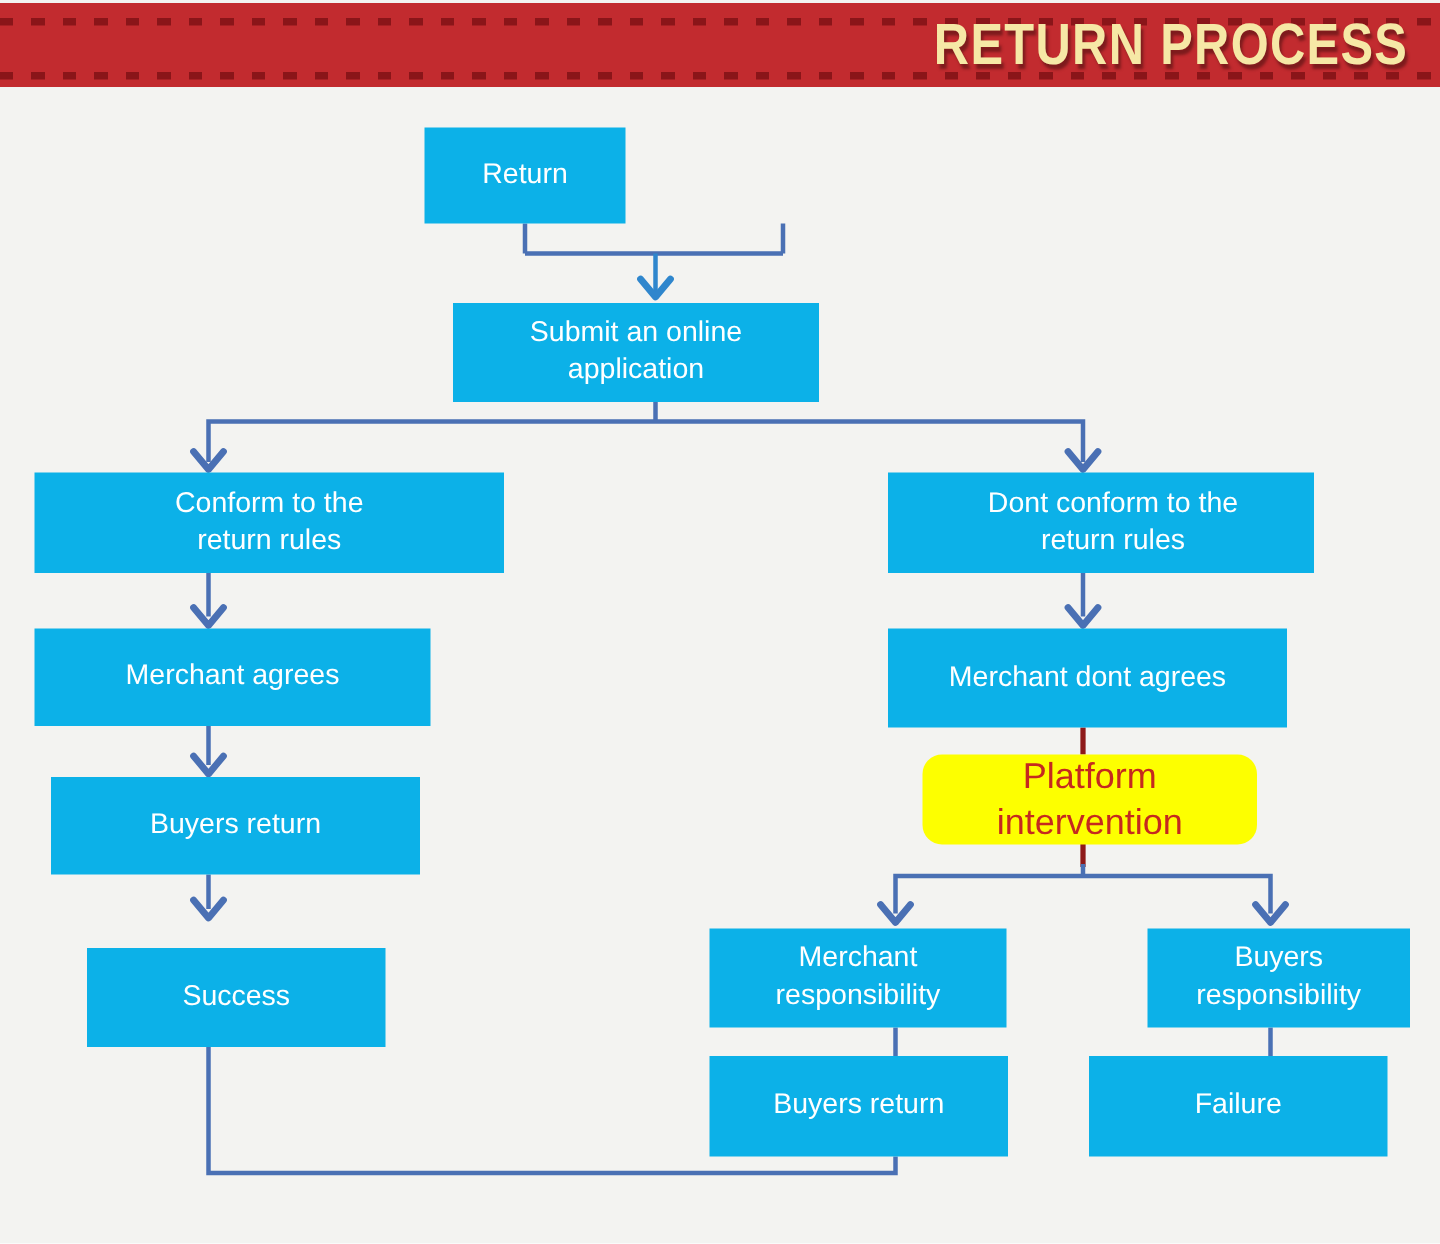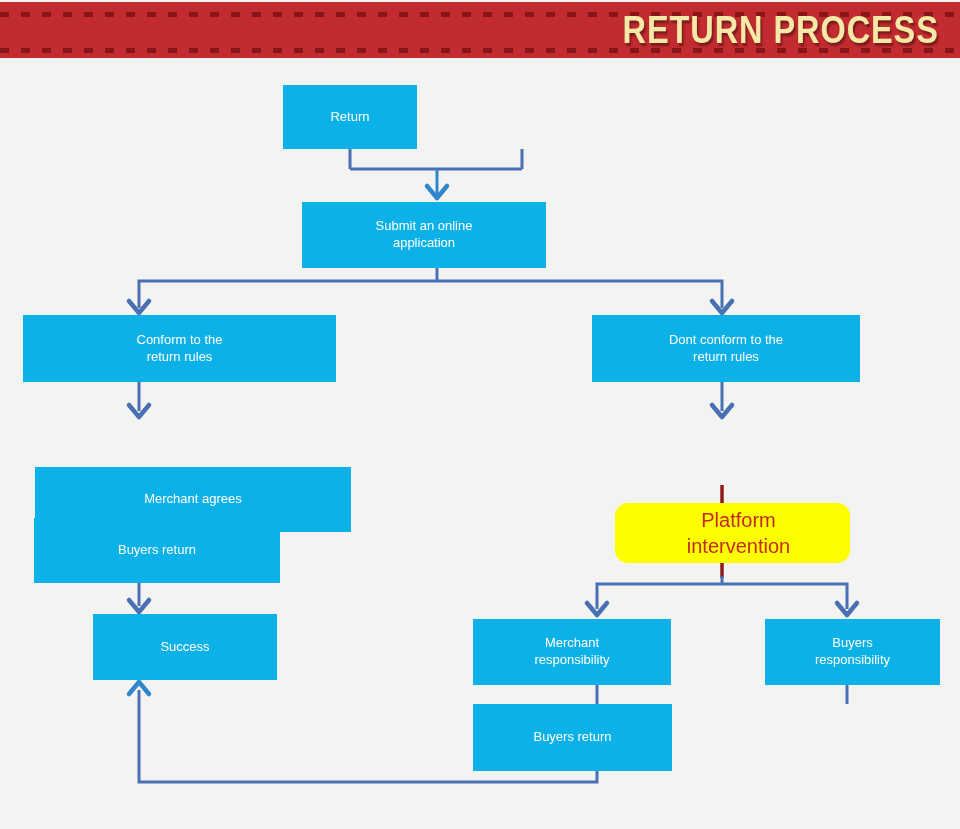--- a/index.html
+++ b/index.html
@@ -45,42 +45,41 @@
 
   
   .node {
     position: absolute;
     background: var(--node-fill, #0cb1e8);
     color: var(--node-text, #ffffff);
     display: flex;
     align-items: center;
     justify-content: center;
     text-align: center;
-    font-size: 13px;
+    font-size: 19px;
     line-height: 1.3;
     white-space: pre-line;
   }
   .node.highlight {
     background: var(--highlight-fill, #fdff00);
     color: var(--highlight-text, #c5291f);
     border-radius: 13px;
-    font-size: 20px;
-    padding-left: 12px;
+    font-size: 24px;
   }
 
   #n-return          { left: 283px; top:  85px; width: 134px; height: 64px; }
   #n-exchanges       { left: 457px; top:  85px; width: 131px; height: 64px; }
   #n-submit          { left: 302px; top: 202px; width: 244px; height: 66px; }
   #n-conform         { left:  23px; top: 315px; width: 313px; height: 67px; }
-  #n-dont-conform    { left: 592px; top: 315px; width: 268px; height: 67px; }
-  #n-merchant-agrees { left:  35px; top: 419px; width: 316px; height: 65px; margin-top: 48px; }
+  #n-dont-conform    { left: 592px; top: 315px; width: 268px; height: 67px; padding-left: 16px; }
+  #n-merchant-agrees { left:  23px; top: 419px; width: 264px; height: 65px; }
   #n-merchant-dont   { left: 592px; top: 419px; width: 266px; height: 66px; }
   #n-platform        { left: 615px; top: 503px; width: 223px; height: 60px; }
   #n-buyers-return   { left:  34px; top: 518px; width: 246px; height: 65px; }
-  #n-success         { left:  58px; top: 614px; width: 184px; height: 66px; margin-left: 35px; }
+  #n-success         { left:  58px; top: 632px; width: 199px; height: 66px; }
   #n-business-resp   { left: 473px; top: 619px; width: 198px; height: 66px; }
   #n-buyers-resp     { left: 765px; top: 619px; width: 175px; height: 66px; }
   #n-buyers-return-2 { left: 473px; top: 704px; width: 199px; height: 67px; }
   #n-failure         { left: 726px; top: 704px; width: 199px; height: 67px; }
 
   
   svg.edges {
     position: absolute;
     left: 0; top: 0;
     width: 960px; height: 829px;
@@ -146,23 +145,25 @@
   </svg>
 
   <div class="node" id="n-return">Return</div>
   <div class="node" id="n-submit">Submit an online
 application</div>
   <div class="node" id="n-conform">Conform to the
 return rules</div>
   <div class="node" id="n-dont-conform">Dont conform to the
 return rules</div>
   <div class="node" id="n-merchant-agrees">Merchant agrees</div>
+  <div class="node" id="n-merchant-dont">Merchant dont agrees</div>
   <div class="node highlight" id="n-platform">Platform
 intervention</div>
   <div class="node" id="n-buyers-return">Buyers return</div>
   <div class="node" id="n-success">Success</div>
   <div class="node" id="n-business-resp">Merchant
 responsibility</div>
   <div class="node" id="n-buyers-resp">Buyers
 responsibility</div>
   <div class="node" id="n-buyers-return-2">Buyers return</div>
+  <div class="node" id="n-failure">Failure</div>
 
 </div>
 
 </body></html>

